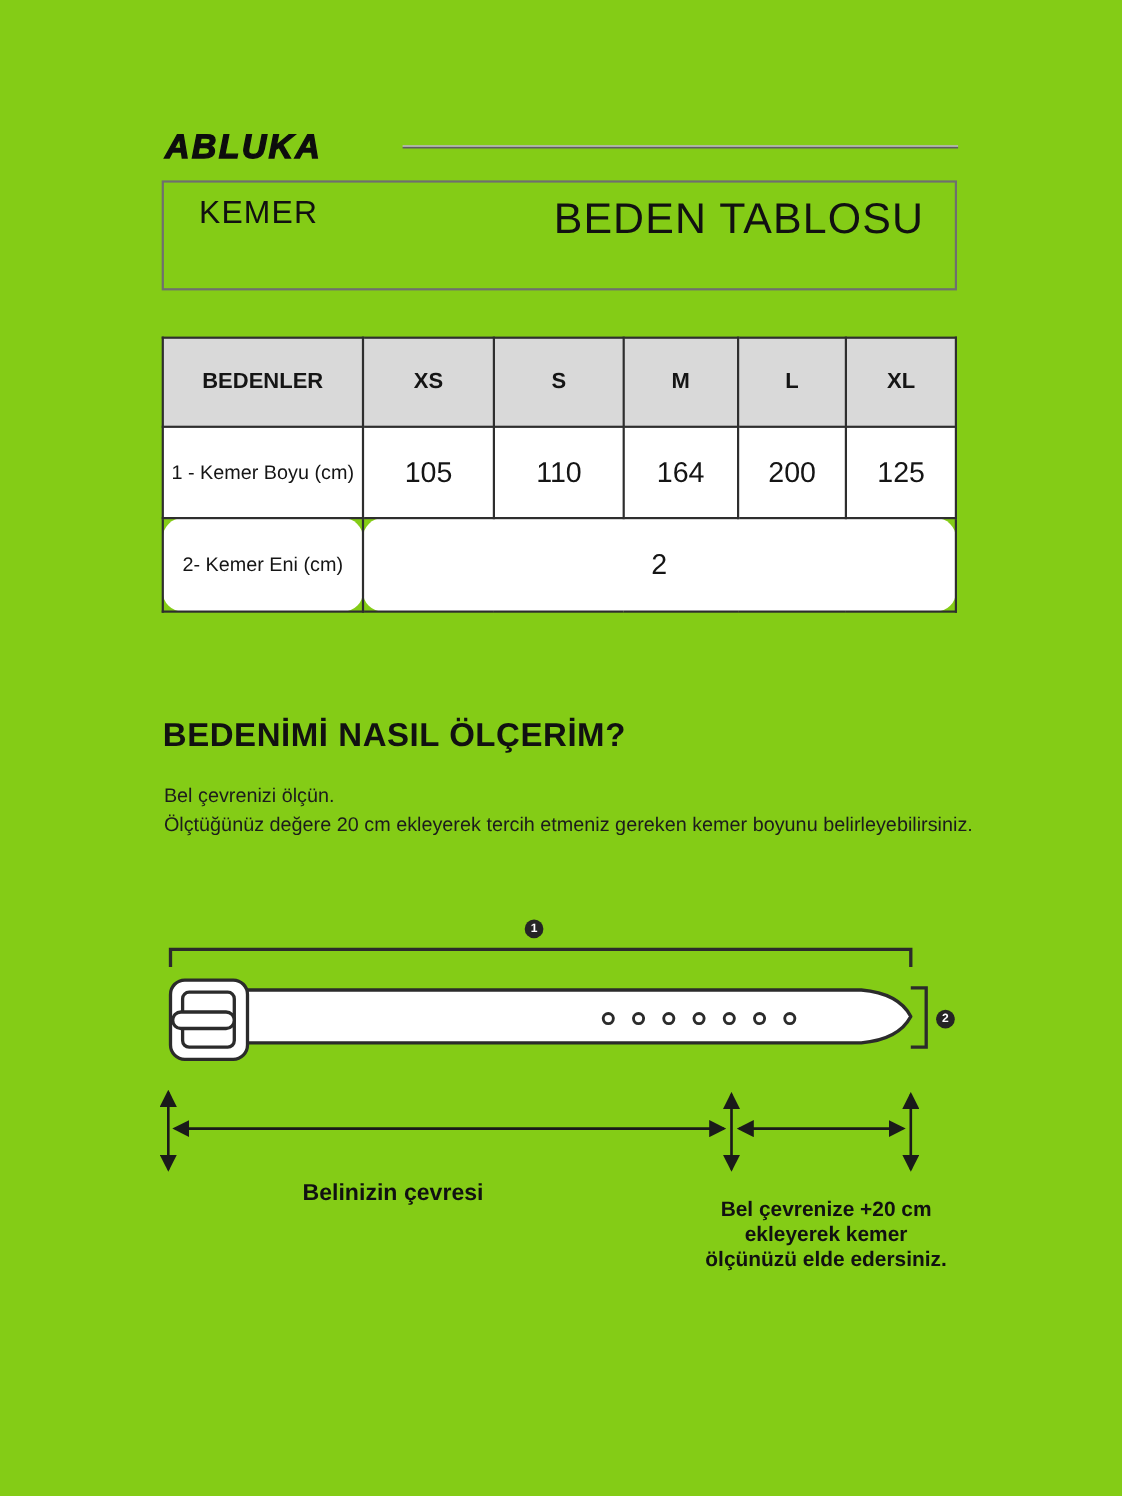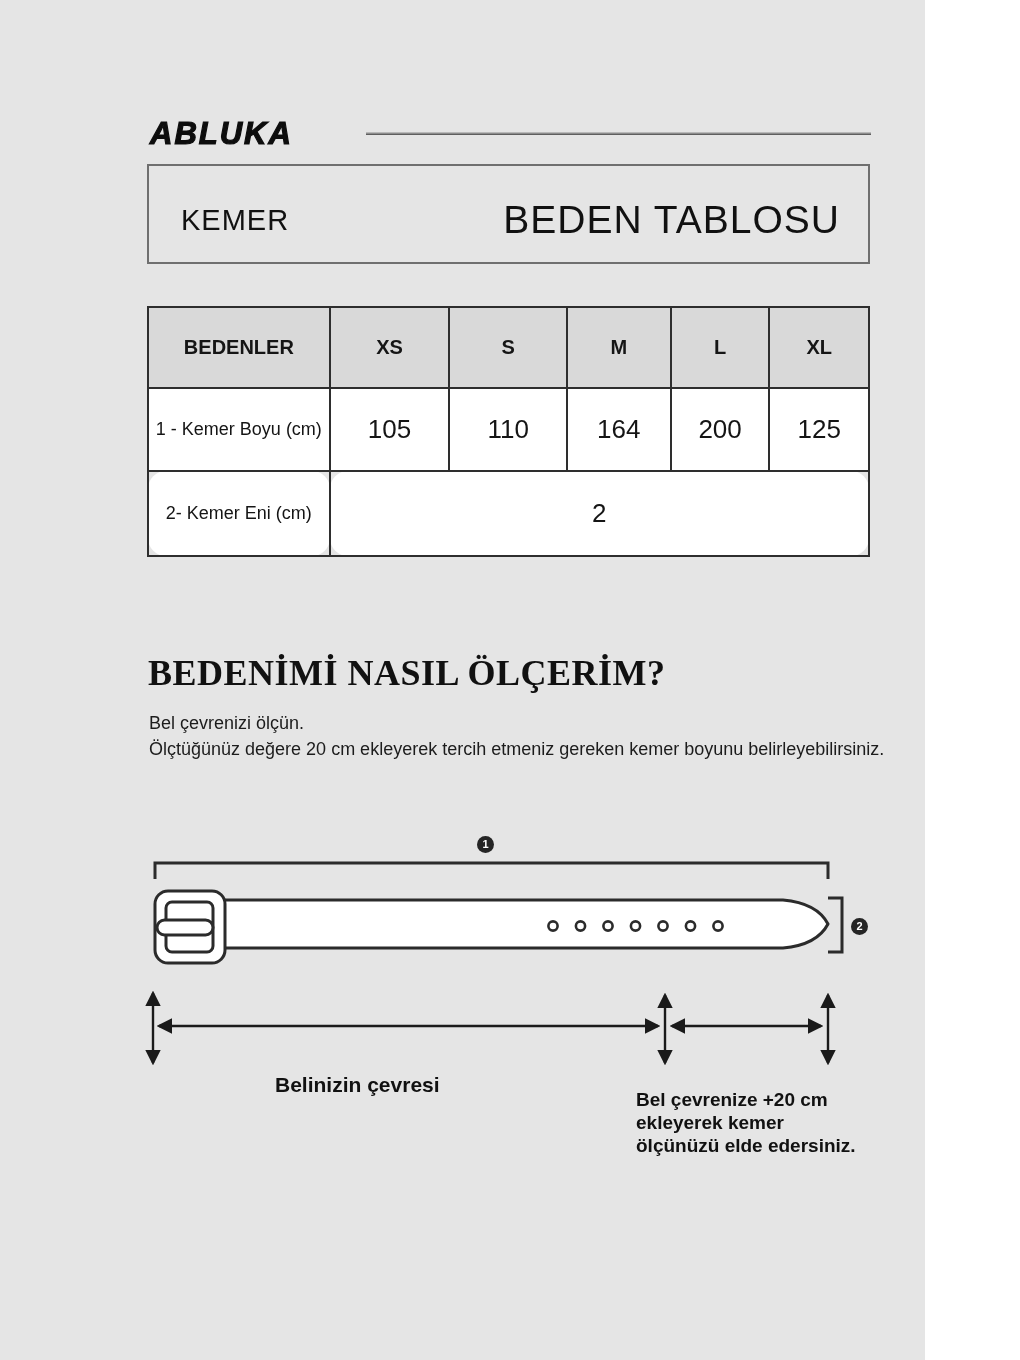--- a/index.html
+++ b/index.html
@@ -1,34 +1,34 @@
 <!DOCTYPE html>
 <html><head>
 <meta charset="utf-8">
 <style>
   html,body{margin:0;padding:0;background:#ffffff;}
   .page{
-    position:relative;width:925px;height:1360px;background:#e5e5e5;
+    position:relative;width:1020px;height:1360px;background:#84cc16;
     font-family:"Liberation Sans","DejaVu Sans",sans-serif;color:#1c1c1c;overflow:hidden;
   }
   
   .logo{
     position:absolute;left:150px;top:116px;height:36px;line-height:36px;
     font-size:31px;font-weight:bold;font-style:italic;letter-spacing:2px;
     -webkit-text-stroke:1.2px #0d0d0d;color:#0d0d0d;white-space:nowrap;
   }
   .logo-rule{
     position:absolute;left:366px;top:132px;width:505px;height:3px;
     background:linear-gradient(to bottom,#b9b9b9 35%,#5e5e5e 65%);
   }
   
   .title-box{
     position:absolute;left:147px;top:164px;width:723px;height:100px;
     border:2px solid #6f6f6f;box-sizing:border-box;
-    display:flex;align-items:center;justify-content:space-between;
+    display:flex;align-items:flex-start;justify-content:space-between;
     padding:12px 28px 0 32px;
   }
   .title-box .product{font-size:29px;letter-spacing:1px;color:#111;}
   .title-box .title{font-size:39px;letter-spacing:1px;color:#111;}
   
   table.size-table{
     position:absolute;left:147px;top:306px;width:723px;
     border-collapse:collapse;table-layout:fixed;
   }
   table.size-table th,table.size-table td{
@@ -37,39 +37,39 @@
   }
   table.size-table thead th{height:79px;background:#d9d9d9;font-size:20px;font-weight:bold;}
   table.size-table td{background:#ffffff;}
   tr.body-row-1 td{height:81px;margin-top:32px;}
   tr.body-row-2 td{height:83px;border-radius:18px;}
   td.rowlabel{font-size:18px;font-weight:normal;}
   td.sizeval{font-size:26px;}
   
   .howto-heading{
     position:absolute;left:148px;top:652px;margin:0;
-    font-size:36px;font-weight:bold;letter-spacing:0.5px;color:#111;font-family:Liberation Serif, serif;
+    font-size:30px;font-weight:bold;letter-spacing:0.5px;color:#111;
   }
   .howto-lines{position:absolute;left:149px;top:710px;font-size:18px;line-height:26px;color:#1c1c1c;}
   .howto-lines p{margin:0;}
   
   svg.diagram{position:absolute;left:130px;top:830px;width:760px;height:250px;}
   .badge{
     position:absolute;width:17px;height:17px;border-radius:50%;
     background:#252525;color:#ffffff;font-size:11px;font-weight:bold;
     display:flex;align-items:center;justify-content:center;line-height:1;
   }
   .badge.b1{left:477px;top:836px;}
   .badge.b2{left:851px;top:918px;}
   .waist-label{
     position:absolute;left:275px;top:1073px;width:250px;text-align:left;
     font-size:21px;font-weight:bold;color:#111;
   }
   .add-label{
-    position:absolute;left:636px;top:1088px;width:230px;
+    position:absolute;left:636px;top:1088px;width:230px;text-align:center;
     font-size:19px;font-weight:bold;line-height:23px;color:#111;
   }
 </style>
 </head>
 <body>
 
 <div class="page">
 
   <div class="logo">ABLUKA</div>
   <div class="logo-rule"></div>

